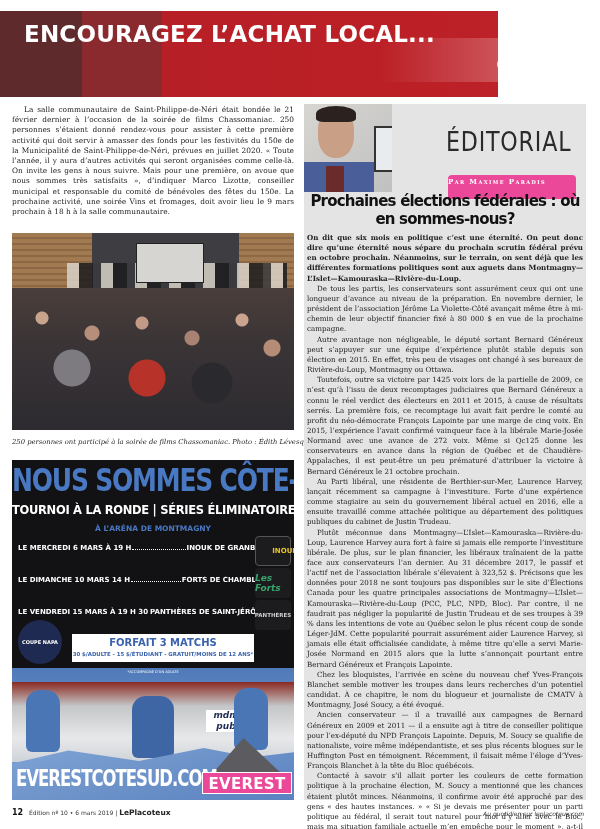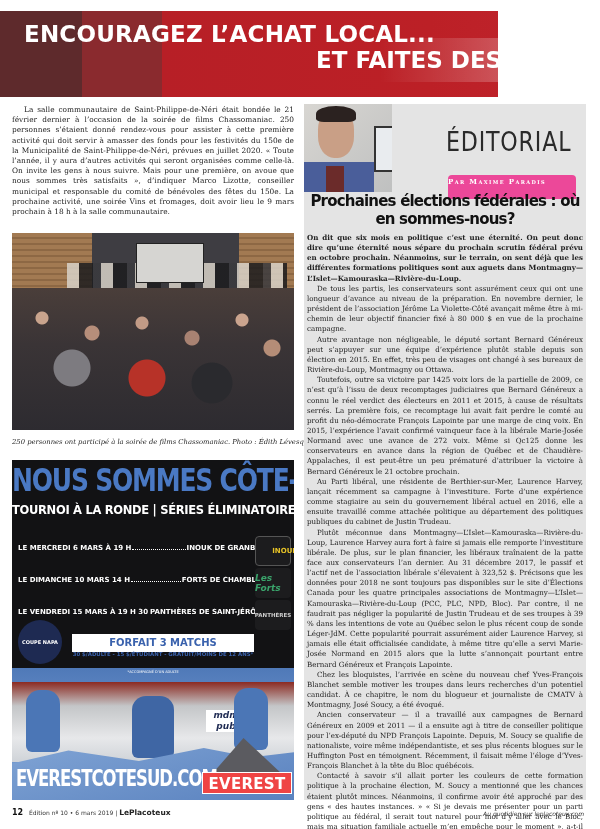--- a/index.html
+++ b/index.html
@@ -57,40 +57,40 @@
   .ad-h3 { position: absolute; left: 0; top: 64px; width: 282px; text-align: center; font-family: "DejaVu Sans", sans-serif;
     font-weight: bold; font-size: 7.5px; color: #4a79c4; white-space: nowrap; }
   .game { position: absolute; left: 6px; width: 242px; font-family: "DejaVu Sans", sans-serif; font-weight: bold; font-size: 7px;
     color: #fff; display: flex; white-space: nowrap; }
   .game .dots { flex: 1; border-bottom: 1px dotted #fff; margin: 0 1px 2px 1px; }
   .logo { position: absolute; width: 36px; height: 30px; border-radius: 4px; font-family: "DejaVu Sans", sans-serif; font-weight: bold;
     font-size: 7px; display: flex; align-items: center; justify-content: center; }
   .logo-inouk { left: 243px; top: 76px; background: #1c1c1e; color: #e7c326; border: 1px solid #555; padding-left: 24px; }
   .logo-forts { left: 243px; top: 108px; background: #1c1c1e; color: #3aa36b; font-style: italic; font-size: 9px; }
   .logo-panth { left: 243px; top: 140px; background: #1c1c1e; color: #ccc; font-size: 5.5px; }
-  .forfait { position: absolute; left: 60px; top: 174px; width: 182px; height: 18px; background: #fff; text-align: center; }
+  .forfait { position: absolute; left: 60px; top: 174px; width: 182px; height: 28px; background: #fff; text-align: center; }
   .forfait-t { font-family: "DejaVu Sans", sans-serif; font-weight: bold; font-size: 10px; color: #3a62ad; margin-top: 3px; }
   .forfait-p { font-family: "DejaVu Sans", sans-serif; font-weight: bold; font-size: 5.4px; color: #3a62ad; margin-top: 3px; white-space: nowrap; }
   .ad-lower { position: absolute; left: 0; top: 208px; width: 282px; height: 132px;
     background: linear-gradient(180deg, #4f79b8 0%, #6a91c9 40%, #7aa0d2 100%); }
   .cup { position: absolute; left: 6px; top: 160px; width: 44px; height: 44px; border-radius: 50%; background: #1e2a52;
     color: #fff; font-family: "DejaVu Sans", sans-serif; font-weight: bold; font-size: 5px; display: flex; align-items: center; justify-content: center; text-align: center; }
   .accomp { position: absolute; left: 0; top: 210px; width: 282px; text-align: center; font-family: "DejaVu Sans", sans-serif; font-size: 3.5px; color: #fff; }
   .rink { position: absolute; left: 0; top: 222px; width: 282px; height: 80px;
     background: linear-gradient(180deg, #8b2a22 0%, #c4c6c8 30%, #e7e8ea 70%, #cfd3d8 100%); }
   .player { position: absolute; width: 34px; height: 62px; background: #4b76b6; border-radius: 14px 14px 6px 6px; }
   .p1 { left: 14px; top: 230px; }
   .p2 { left: 120px; top: 236px; background: #3f66a4; width: 42px; }
   .p3 { left: 222px; top: 228px; }
   .mdm { position: absolute; left: 194px; top: 250px; width: 40px; height: 22px; background: #fff; color: #1e2a52; font-family: "DejaVu Sans", sans-serif; font-weight: bold; font-style: italic; font-size: 9px; text-align: center; line-height: 11px; }
   .mtn { position: absolute; left: 0; top: 288px; width: 282px; height: 52px;
     background: linear-gradient(165deg, #7fa3d4 0%, #5a82bf 100%); clip-path: polygon(0 30%, 20% 5%, 45% 25%, 68% 0, 85% 18%, 100% 8%, 100% 100%, 0 100%); }
   .ad-url { position: absolute; left: 4px; top: 306px; font-family: "DejaVu Sans", sans-serif; font-weight: bold; font-size: 16.5px;
     color: #fff; letter-spacing: -1px; transform: scaleY(1.35); transform-origin: top; white-space: nowrap; }
-  .ad-brand { position: absolute; left: 190px; top: 312px; width: 90px; height: 22px; background: #ef4444;
+  .ad-brand { position: absolute; left: 190px; top: 312px; width: 90px; height: 22px; background: #ec4899;
     font-family: "DejaVu Sans", sans-serif; font-weight: bold; font-size: 15px; color: #fff; text-align: center; line-height: 22px;
     border: 1px solid #fff; letter-spacing: 0.3px; }
   .ad-peak { position: absolute; left: 200px; top: 278px; width: 70px; height: 36px; background: #5b5b60;
     clip-path: polygon(0 100%, 45% 0, 100% 100%); }
 
   
   .edit-box { position: absolute; left: 304px; top: 104px; width: 282px; height: 696px; background: #e4e4e4; }
   .edit-photo { position: absolute; left: 304px; top: 104px; width: 88px; height: 88px;
     background: linear-gradient(135deg, #d8d6d2 0%, #bfc0c0 100%); overflow: hidden; }
   .edit-photo .face { position: absolute; left: 14px; top: 6px; width: 36px; height: 48px; background: #c99f86; border-radius: 40% 40% 45% 45%; }
@@ -113,21 +113,20 @@
   .footer-l .pg { font-weight: bold; font-size: 8px; color: #111; margin-right: 4px; }
   .footer-l .brand { font-weight: bold; font-size: 7.5px; color: #222; }
   .footer-r { position: absolute; right: 16px; top: 810px; font-family: "DejaVu Sans", sans-serif; font-style: italic; font-size: 6px; color: #333; white-space: nowrap; }
 </style>
 </head>
 <body>
 
 <div class="banner">
   <div class="banner-fade"></div>
   <div class="banner-line1">ENCOURAGEZ L’ACHAT LOCAL...</div>
-  <div class="banner-line2">ET FAITES DES</div>
   <div class="banner-script">écon</div>
 </div>
 
 <div class="left-col">
   <div class="art-body">
     <p>La salle communautaire de Saint-Philippe-de-Néri était bondée le 21 février dernier à l’occasion de la soirée de films Chassomaniac. 250 personnes s’étaient donné rendez-vous pour assister à cette première activité qui doit servir à amasser des fonds pour les festivités du 150e de la Municipalité de Saint-Philippe-de-Néri, prévues en juillet 2020. « Toute l’année, il y aura d’autres activités qui seront organisées comme celle-là. On invite les gens à nous suivre. Mais pour une première, on avoue que nous sommes très satisfaits », d’indiquer Marco Lizotte, conseiller municipal et responsable du comité de bénévoles des fêtes du 150e. La prochaine activité, une soirée Vins et fromages, doit avoir lieu le 9 mars prochain à 18 h à la salle communautaire.</p>
   </div>
 </div>
 
 <div class="photo">
@@ -136,20 +135,21 @@
   <div class="back"></div>
   <div class="banners"></div>
   <div class="screen"></div>
   <div class="crowd"></div>
 </div>
 <div class="caption">250 personnes ont participé à la soirée de films Chassomaniac. Photo : Édith Lévesque.</div>
 
 <div class="ad">
   <div class="ad-h1">NOUS SOMMES CÔTE-DU-SUD</div>
   <div class="ad-h2">TOURNOI À LA RONDE | SÉRIES ÉLIMINATOIRES</div>
+  <div class="ad-h3">À L’ARÉNA DE MONTMAGNY</div>
 
   <div class="game" style="top:84px;">
     <span>LE MERCREDI 6 MARS À 19 H</span>
     <span class="dots"></span>
     <span>INOUK DE GRANBY</span>
   </div>
   <div class="game" style="top:116px;">
     <span>LE DIMANCHE 10 MARS 14 H</span>
     <span class="dots"></span>
     <span>FORTS DE CHAMBLY</span>

